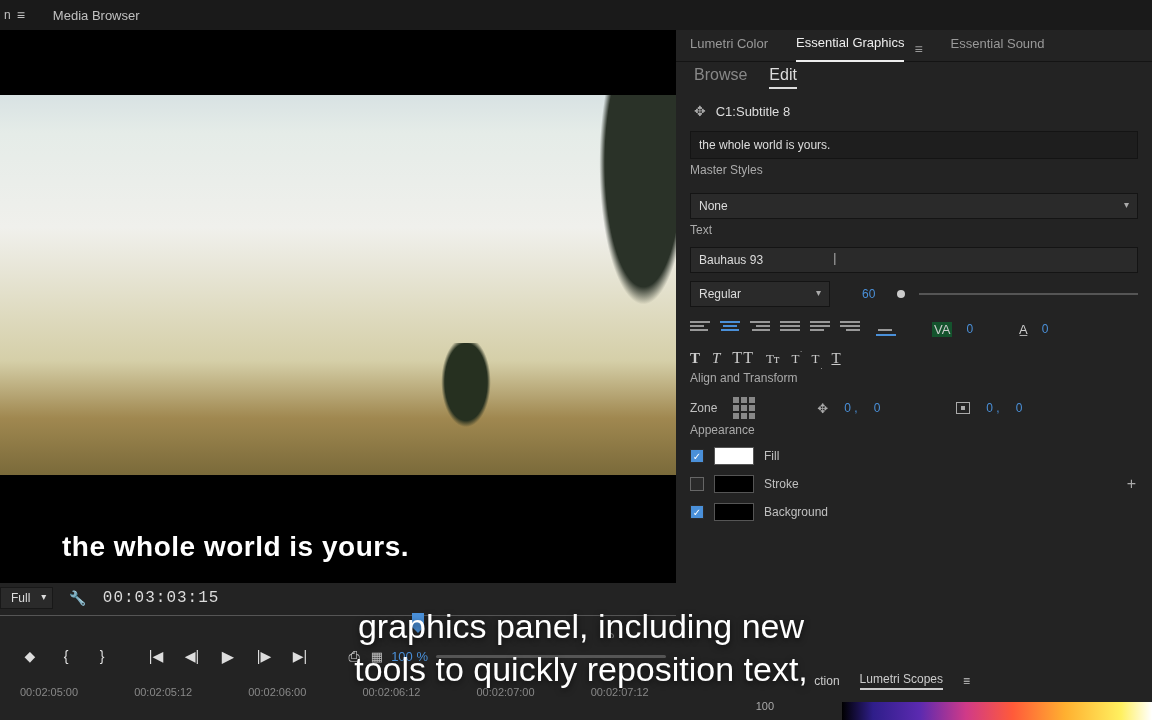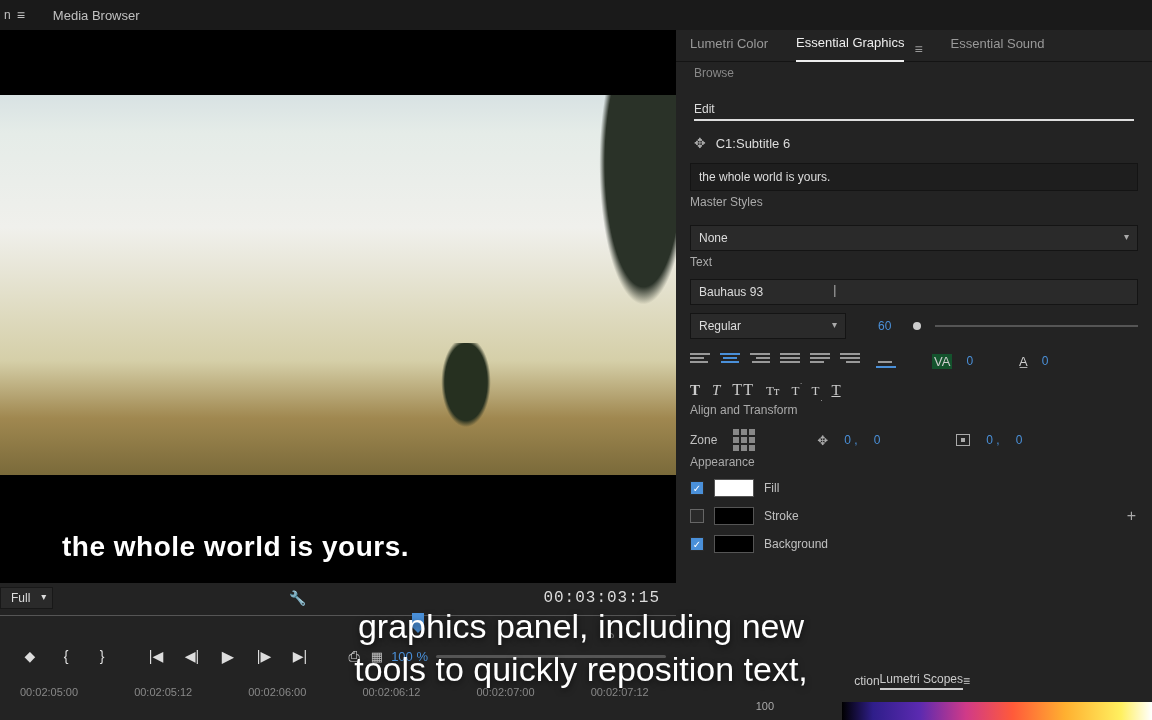--- a/index.html
+++ b/index.html
@@ -13,21 +13,21 @@
 .main { display: flex; height: 690px; }
 .left { width: 676px; display: flex; flex-direction: column; }
 .right { width: 476px; background: #232323; display: flex; flex-direction: column; padding: 0; }
 
 .preview { width: 676px; height: 553px; background: #000; position: relative; }
 .preview-img { position: absolute; top: 65px; left: 0; width: 676px; height: 380px; background: linear-gradient(to bottom, #d8e2e3 0%, #e5ece8 10%, #f0f0ec 35%, #d5cfa8 70%, #a08850 85%, #7a6a3a 100%); }
 .preview-tree { position: absolute; right: 0; top: 65px; width: 130px; height: 380px; background: radial-gradient(ellipse at 75% 18%, #2a3228 0%, #2a3228 28%, transparent 32%); }
 .preview-tree2 { position: absolute; right: 160px; bottom: 110px; width: 100px; height: 130px; background: radial-gradient(ellipse at 50% 30%, #263020 0%, #263020 30%, transparent 35%); }
 .preview-sub { position: absolute; bottom: 20px; left: 62px; font-family: 'Bauhaus 93', 'Arial Black', sans-serif; font-weight: 900; font-size: 28px; color: #fff; letter-spacing: 0.5px; }
 
-.transport { background: #232323; height: 30px; display: flex; align-items: center; justify-content: space-between; padding-right: 16px; gap: 16px; }
+.transport { background: #232323; height: 30px; display: flex; align-items: center; justify-content: flex-start; padding-right: 16px; gap: 16px; }
 .res-select { background: #2a2a2a; border: 1px solid #181818; color: #ddd; padding: 3px 22px 3px 10px; font-size: 12px; position: relative; }
 .res-select::after { content: "▾"; position: absolute; right: 6px; font-size: 10px; }
 .timecode { color: #dcdcdc; font-size: 16px; font-family: 'Courier New', monospace; letter-spacing: 1px; }
 
 .timeline-area { background: #232323; flex: 1; }
 .ruler { height: 25px; background: #232323; position: relative; }
 .ruler-line { position: absolute; top: 2px; left: 0; right: 0; height: 1px; background: #555; }
 .playhead { position: absolute; top: 0; width: 12px; height: 14px; background: #4a90d9; left: 412px; }
 .playhead::after { content: ""; position: absolute; bottom: -6px; left: 0; border-left: 6px solid transparent; border-right: 6px solid transparent; border-top: 6px solid #4a90d9; }
 .ruler-dot { position: absolute; top: 20px; left: 608px; width: 6px; height: 6px; border-radius: 50%; border: 1px solid #888; }
@@ -40,37 +40,37 @@
 .opacity-track { width: 230px; height: 3px; background: #555; border-radius: 2px; }
 
 .timecodes-row { display: flex; gap: 56px; padding: 12px 20px 0 20px; background: #232323; font-size: 11px; color: #888; }
 
 .right-tabs { display: flex; gap: 28px; padding: 6px 14px 0 14px; height: 32px; align-items: center; border-bottom: 1px solid #141414; }
 .rtab { color: #999; font-size: 13px; cursor: pointer; padding-bottom: 10px; }
 .rtab.active { color: #eee; border-bottom: 2px solid #eee; }
 .rtab-menu { color: #999; font-size: 14px; margin-left: -18px; }
 
 .right-body { padding: 0 14px; overflow: hidden; }
-.browse-edit { display: flex; gap: 22px; color: #888; font-size: 12px; padding: 4px 4px 0 4px; flex-direction: column; }
+.browse-edit { display: flex; gap: 22px; color: #888; font-size: 16px; padding: 4px 4px 0 4px; }
 .browse-edit .active { color: #ddd; border-bottom: 2px solid #ddd; padding-bottom: 3px; }
 
 .layer-row { display: flex; align-items: center; gap: 10px; padding: 14px 4px 6px 4px; color: #ddd; font-size: 13px; }
 .move-ico { font-size: 14px; color: #aaa; }
 
 .subtitle-input { width: 100%; background: #1e1e1e; border: 1px solid #141414; padding: 6px 8px; color: #ddd; font-size: 12px; margin-top: 6px; }
 
 .section-label { color: #aaa; font-size: 12px; margin-top: 4px; display: block; }
 .dropdown { width: 100%; background: #2a2a2a; border: 1px solid #141414; color: #ddd; padding: 5px 8px; font-size: 12px; margin-top: 16px; position: relative; }
 .dropdown::after { content: "▾"; position: absolute; right: 8px; color: #aaa; font-size: 10px; }
 
 .font-input { width: 100%; background: #2a2a2a; border: 1px solid #141414; color: #ddd; padding: 5px 8px; font-size: 12px; margin-top: 10px; position: relative; }
 .text-cursor { position: absolute; right: 300px; top: 50%; transform: translateY(-50%); color: #888; font-size: 16px; }
 
 .style-weight-row { display: flex; align-items: center; gap: 14px; margin-top: 8px; }
-.weight-select { width: 156px; background: #2a2a2a; border: 1px solid #141414; color: #ddd; padding: 5px 8px; font-size: 12px; position: relative; }
+.weight-select { width: 140px; background: #2a2a2a; border: 1px solid #141414; color: #ddd; padding: 5px 8px; font-size: 12px; position: relative; }
 .weight-select::after { content: "▾"; position: absolute; right: 8px; color: #aaa; font-size: 10px; }
 .size-val { color: #4a90d9; font-size: 12px; margin-left: 18px; }
 .size-dot { width: 8px; height: 8px; border-radius: 50%; background: #ccc; margin-left: 8px; }
 .size-track { flex: 1; height: 2px; background: #555; }
 
 .align-row { display: flex; gap: 10px; margin-top: 14px; align-items: center; }
 .align-btn { width: 20px; height: 16px; display: flex; flex-direction: column; gap: 2px; cursor: pointer; }
 .align-btn span { height: 2px; background: #999; }
 .align-btn.active span { background: #4a90d9; }
 .align-btn .s1 { width: 100%; } .align-btn .s2 { width: 70%; } .align-btn .s3 { width: 90%; }
@@ -102,21 +102,21 @@
 .appearance-row { display: flex; align-items: center; gap: 10px; margin-top: 10px; position: relative; }
 .chk { width: 14px; height: 14px; background: #4a90d9; border: 1px solid #2a2a2a; display: flex; align-items: center; justify-content: center; font-size: 10px; color: #fff; }
 .chk.off { background: #2a2a2a; border: 1px solid #666; }
 .swatch { width: 40px; height: 18px; border: 1px solid #555; }
 .swatch.white { background: #fff; }
 .swatch.black { background: #000; }
 .add-btn { position: absolute; right: 2px; color: #aaa; font-size: 16px; cursor: pointer; }
 
 .overlay-caption { position: absolute; left: 346px; top: 605px; width: 470px; font-size: 34px; font-weight: 400; color: #fff; text-shadow: 0 2px 6px rgba(0,0,0,0.6); line-height: 1.25; z-index: 100; text-align: center; }
 
-.bottom-tabs { position: absolute; bottom: 30px; right: 182px; display: flex; align-items: center; color: #ccc; font-size: 12px; z-index: 50; margin-top: 28px; }
+.bottom-tabs { position: absolute; bottom: 30px; right: 182px; display: flex; gap: 20px; align-items: center; color: #ccc; font-size: 12px; z-index: 50; margin-top: 28px; }
 .btab.active { border-bottom: 2px solid #ccc; padding-bottom: 2px; }
 .hundred { position: absolute; bottom: 8px; right: 378px; color: #aaa; font-size: 11px; z-index: 50; }
 .scope-grad { position: absolute; bottom: 0; right: 0; width: 310px; height: 18px; background: linear-gradient(90deg, #000 0%, #2f1e8a 10%, #5b2ab0 25%, #d03a88 40%, #ff5a3a 55%, #ffb030 72%, #fff060 90%, #ffffff 100%); z-index: 50; }
 </style>
 </head>
 <body>
 
 <div class="topbar">
   <div class="topbar-left">
     <span>n</span>
@@ -180,21 +180,21 @@
       <span class="rtab-menu">≡</span>
       <span class="rtab">Essential Sound</span>
     </div>
     <div class="right-body">
       <div class="browse-edit">
         <span>Browse</span>
         <span class="active">Edit</span>
       </div>
       <div class="layer-row">
         <span class="move-ico">✥</span>
-        <span>C1:Subtitle 6</span>
+        <span>C1:Subtitle 8</span>
       </div>
       <input class="subtitle-input" value="the whole world is yours." style="">
 
       <span class="section-label">Master Styles</span>
       <div class="dropdown">None</div>
 
       <span class="section-label">Text</span>
       <div class="font-input">
         <span>Bauhaus 93</span>
         <span class="text-cursor">I</span>

